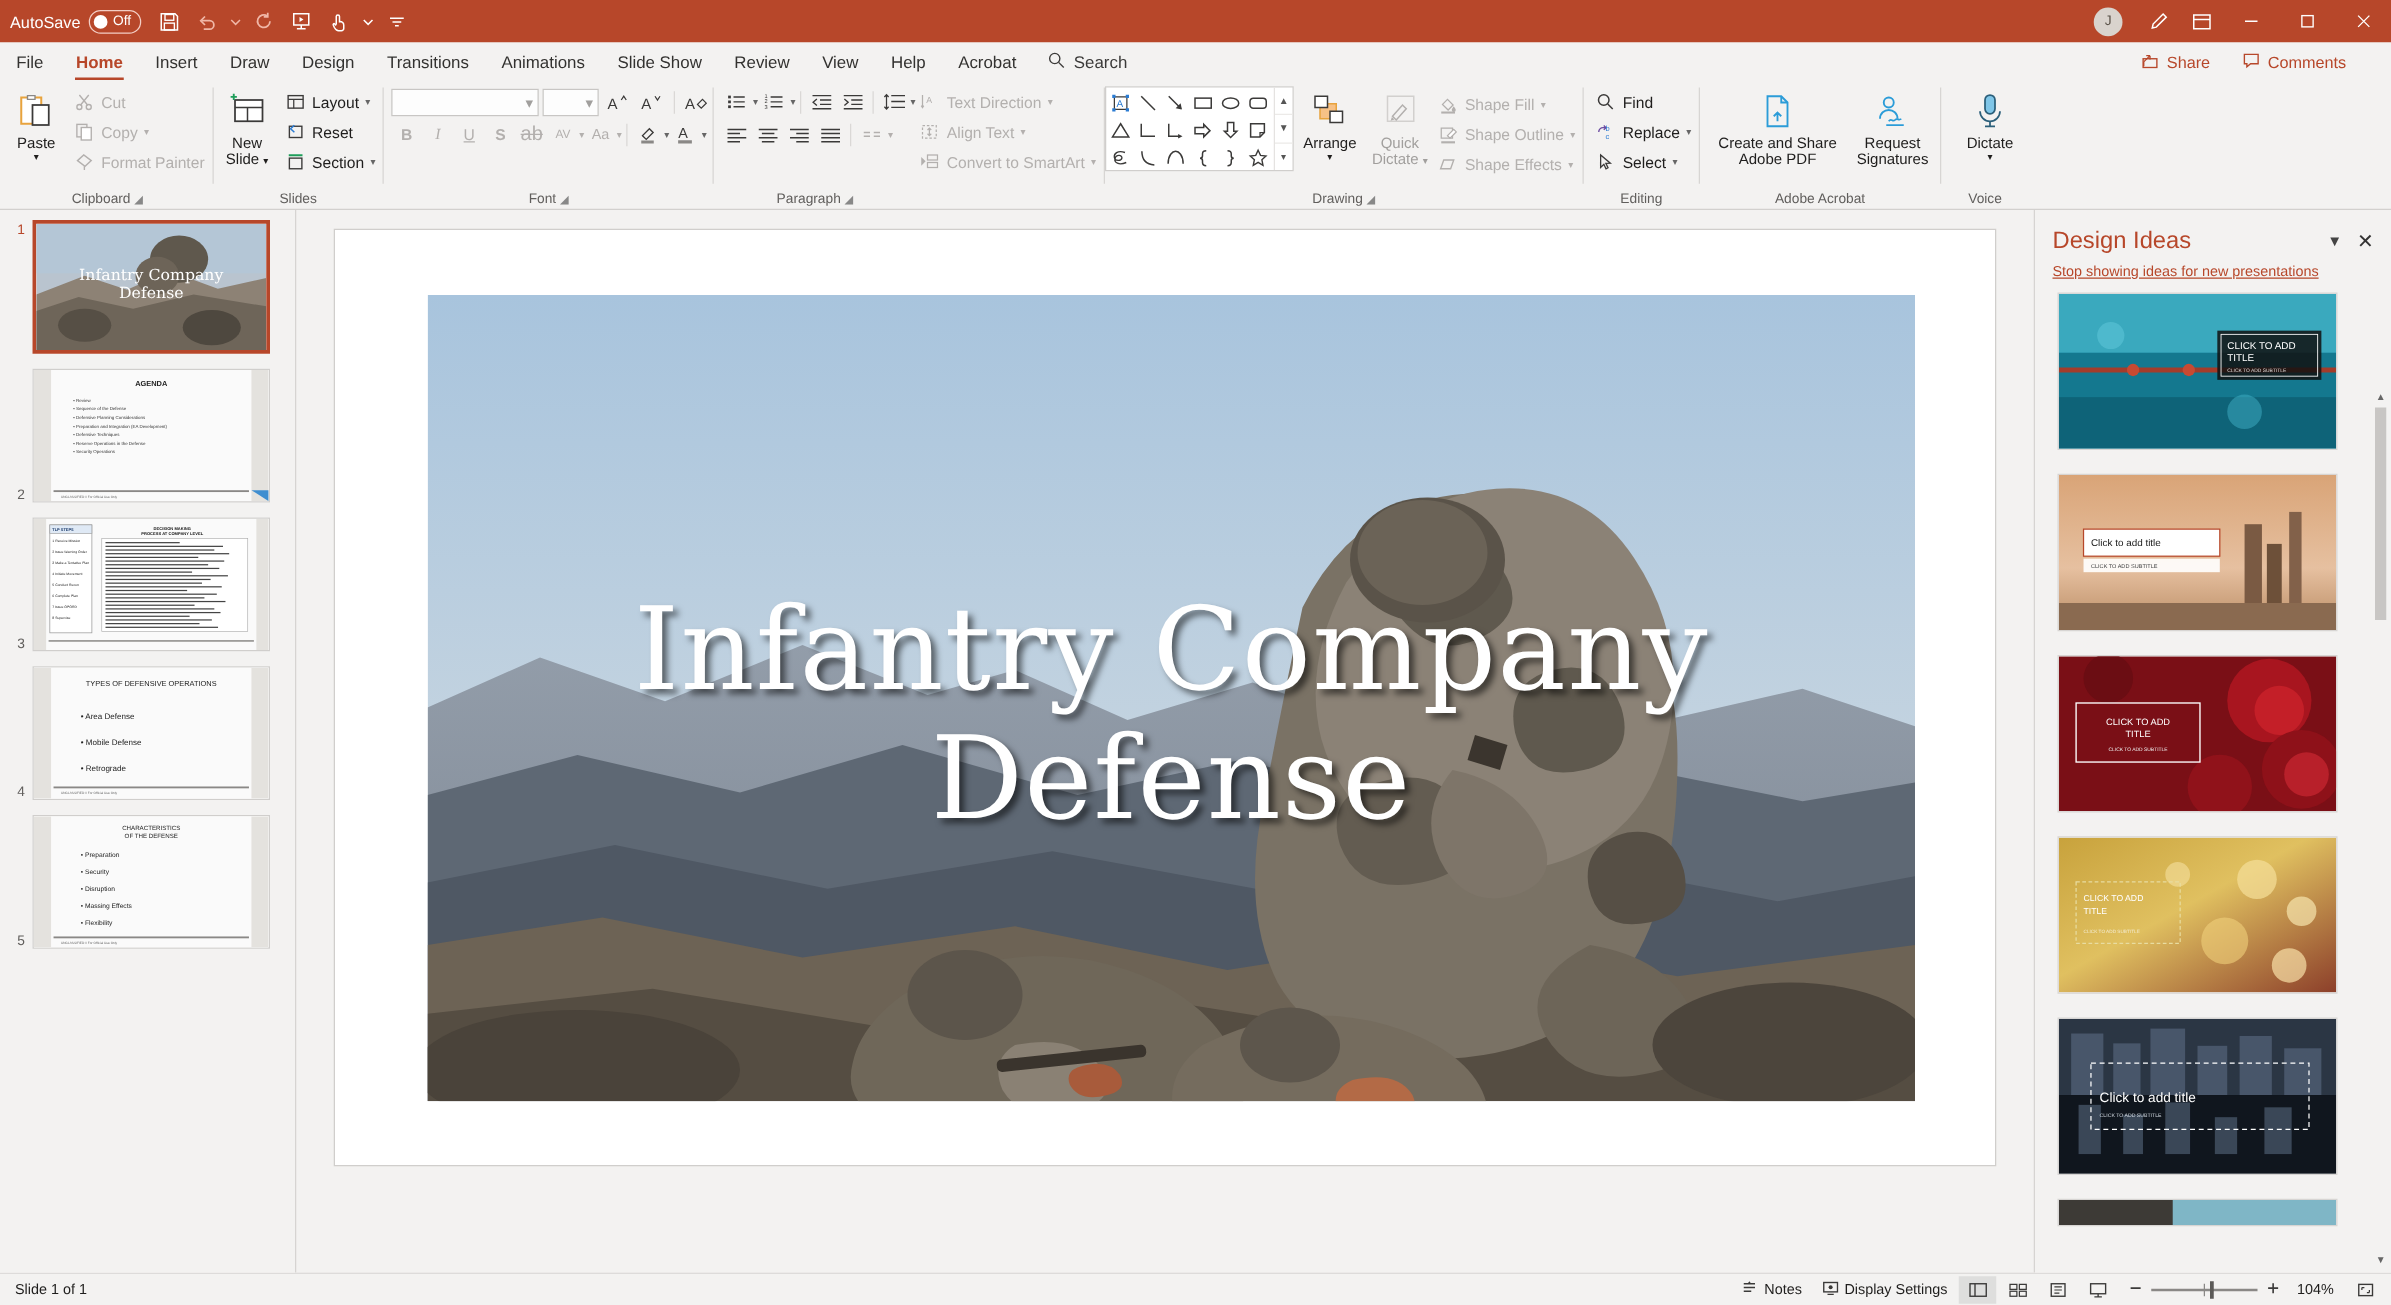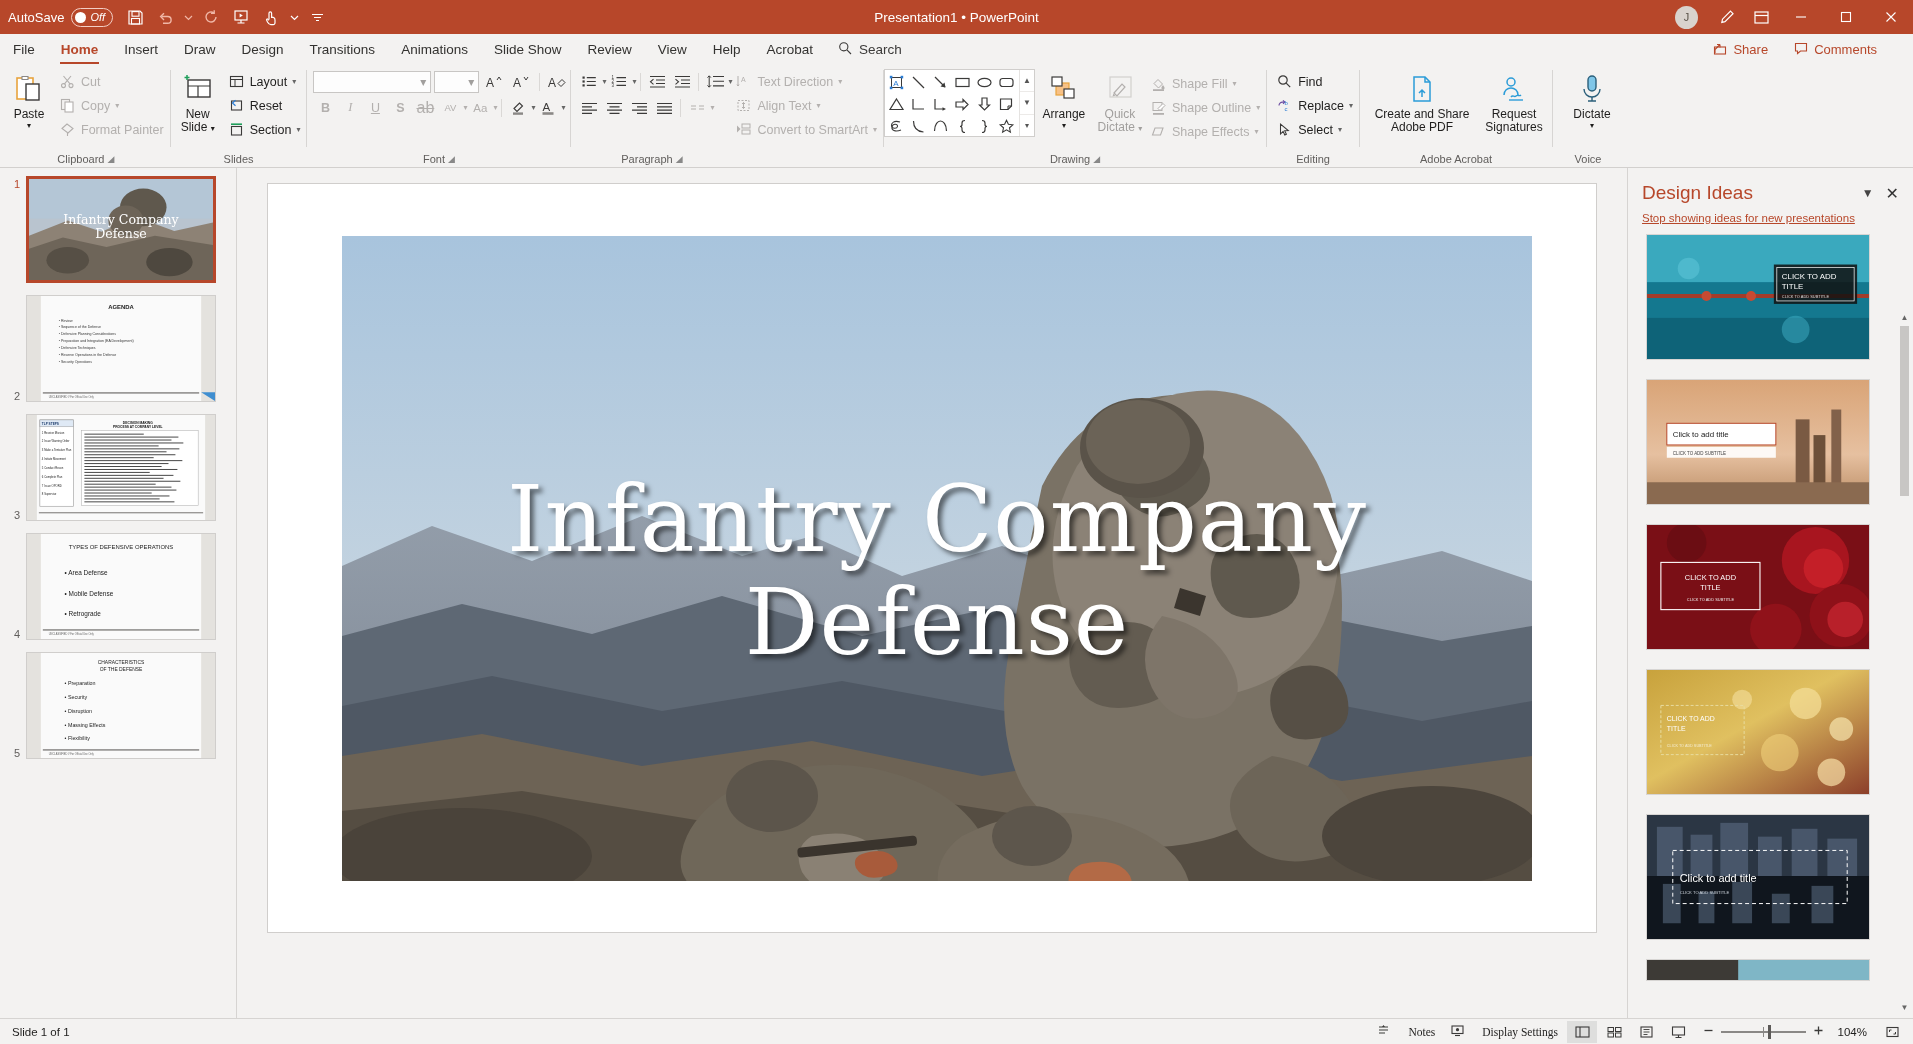--- a/index.html
+++ b/index.html
@@ -15,21 +15,21 @@
   
   .titlebar {
     height: 34px; background: #b7472a; display: flex; align-items: center;
     color: #fff; font-size: 13px; position: relative; flex: 0 0 34px;
   }
   .qat { display: flex; align-items: center; gap: 2px; padding-left: 8px; }
   .autosave-wrap { display: flex; align-items: center; gap: 7px; margin-right: 6px; }
   .autosave-label { font-size: 13px; color: #fff; }
   .toggle {
     width: 42px; height: 19px; border-radius: 10px; border: 1.3px solid #f3cec5;
-    display: flex; align-items: center; padding: 0 3px; gap: 4px; font-style: italic;
+    display: flex; align-items: center; padding: 0 3px; gap: 4px;
   }
   .toggle .knob { width: 11px; height: 11px; border-radius: 50%; background: #fff; }
   .toggle .t-txt { font-size: 11px; color: #fff; }
   .qat-btn {
     width: 28px; height: 26px; display: flex; align-items: center; justify-content: center;
     border-radius: 2px; cursor: default;
   }
   .qat-btn svg { display: block; }
   .qat-chev { width: 14px; height: 26px; display: flex; align-items: center; justify-content: center; }
 
@@ -188,21 +188,21 @@
   .dp-sb-up { top: 0; } .dp-sb-dn { bottom: 0; }
   .dp-sb-thumb { position: absolute; left: 2px; top: 16px; width: 9px; height: 170px; background: #c8c6c4; }
 
   
   .statusbar {
     height: 26px; background: #f3f2f1; border-top: 1px solid #d6d4d2; display: flex; align-items: center;
     font-size: 11.5px; color: #1f1e1d; flex: 0 0 26px; padding: 0 6px;
   }
   .sb-left { padding-left: 6px; text-align: right; }
   .sb-right { margin-left: auto; display: flex; align-items: center; gap: 2px; }
-  .sb-btn { display: flex; align-items: center; gap: 18px; padding: 3px 7px; border-radius: 2px; font-family: Liberation Serif, serif; }
+  .sb-btn { display: flex; align-items: center; gap: 5px; padding: 3px 7px; border-radius: 2px; }
   .viewbtn { width: 30px; height: 22px; display: flex; align-items: center; justify-content: center; }
   .viewbtn.active { background: #dededd; }
   .zoomrow { display: flex; align-items: center; gap: 7px; padding: 0 8px; }
   .zs-track { width: 85px; height: 2px; background: #8a8886; position: relative; }
   .zs-handle { position: absolute; left: 47px; top: -6px; width: 3px; height: 14px; background: #5c5a58; }
   .zs-mid { position: absolute; left: 42px; top: -4px; width: 1px; height: 10px; background: #8a8886; }
   .zoom-val { width: 36px; text-align: right; font-size: 11.5px; }
 
   svg { shape-rendering: geometricPrecision; }
 </style>
@@ -262,23 +262,20 @@
             <path d="M1 3l3.5 3.5L8 3" fill="none" stroke="#fff" stroke-width="1.2"></path>
           </svg>
         </div>
       <div class="qat-btn">
         <svg width="15" height="15" viewBox="0 0 15 15">
             <path d="M2 4.5h11M4 7.5h7M6 10.5h3" stroke="#fff" stroke-width="1.2" fill="none"></path>
           </svg>
       </div>
     </div>
 
-    <div class="title-center">
-      <span>Presentation1</span><span>  •  </span><span>PowerPoint</span>
-    </div>
 
     <div class="title-right">
       <div class="avatar-circle">J</div>
       <div class="tr-icon">
         <svg width="17" height="17" viewBox="0 0 17 17">
             <path d="M11.5 2.2 14 4.7 6 12.7l-3.2.7.7-3.2z" fill="none" stroke="#fff" stroke-width="1.2"></path>
           </svg>
       </div>
       <div class="tr-icon">
         <svg width="17" height="17" viewBox="0 0 17 17">

